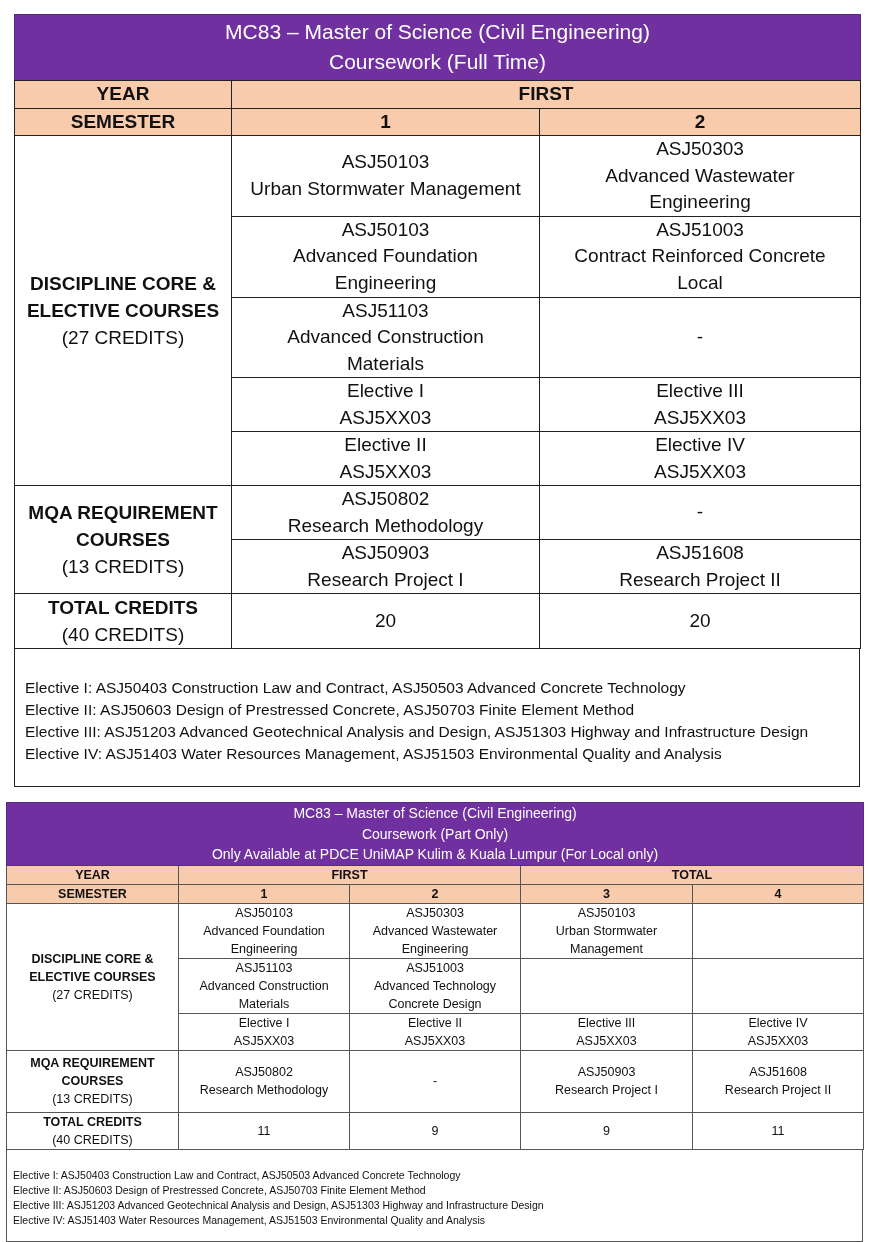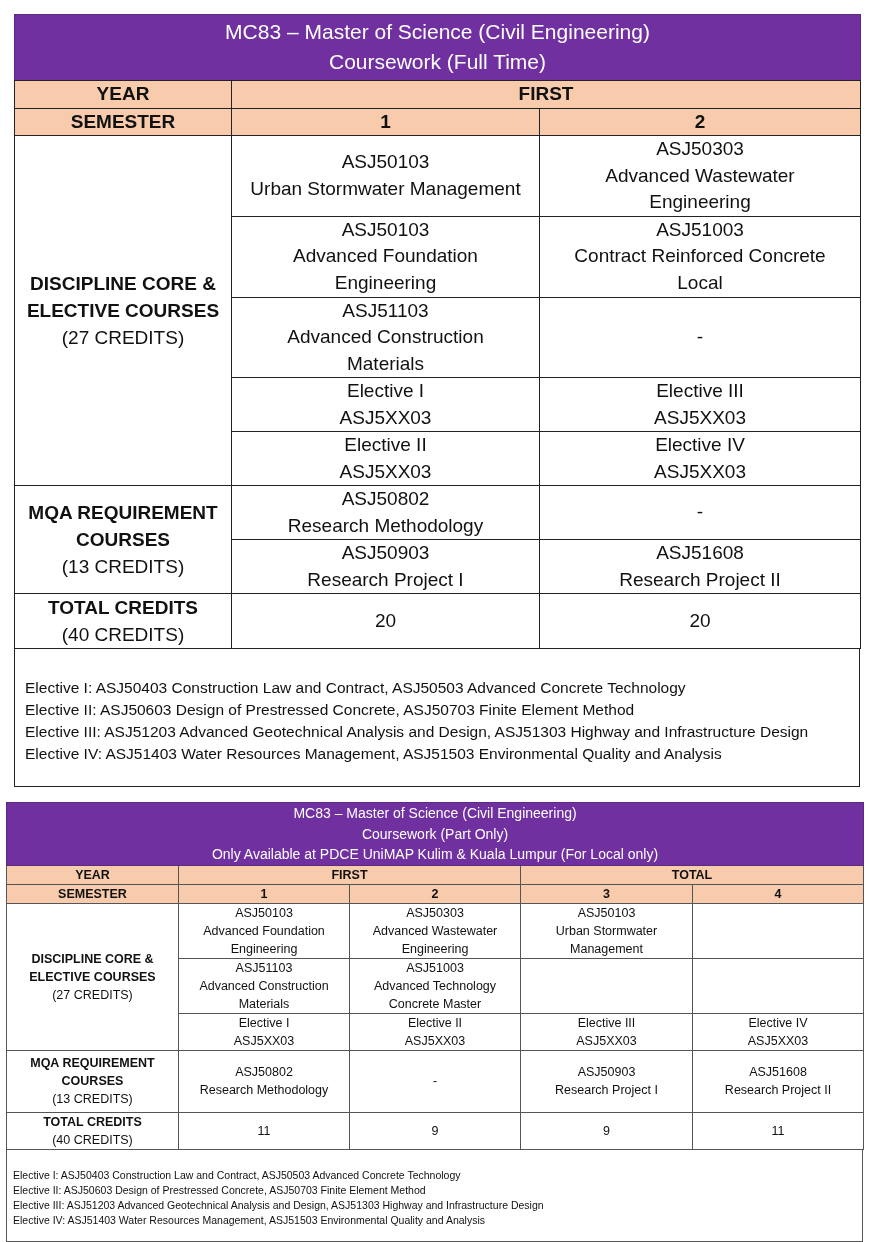--- a/index.html
+++ b/index.html
@@ -214,21 +214,21 @@
         </tr>
         <tr style="height: 55px;">
           <td>
             <span class="line">ASJ51103</span>
             <span class="line">Advanced Construction</span>
             <span class="line">Materials</span>
           </td>
           <td>
             <span class="line">ASJ51003</span>
             <span class="line">Advanced Technology</span>
-            <span class="line">Concrete Master</span>
+            <span class="line">Concrete Design</span>
           </td>
           <td></td>
           <td></td>
         </tr>
         <tr style="height: 36px;">
           <td>
             <span class="line">Elective I</span>
             <span class="line">ASJ5XX03</span>
           </td>
           <td>

